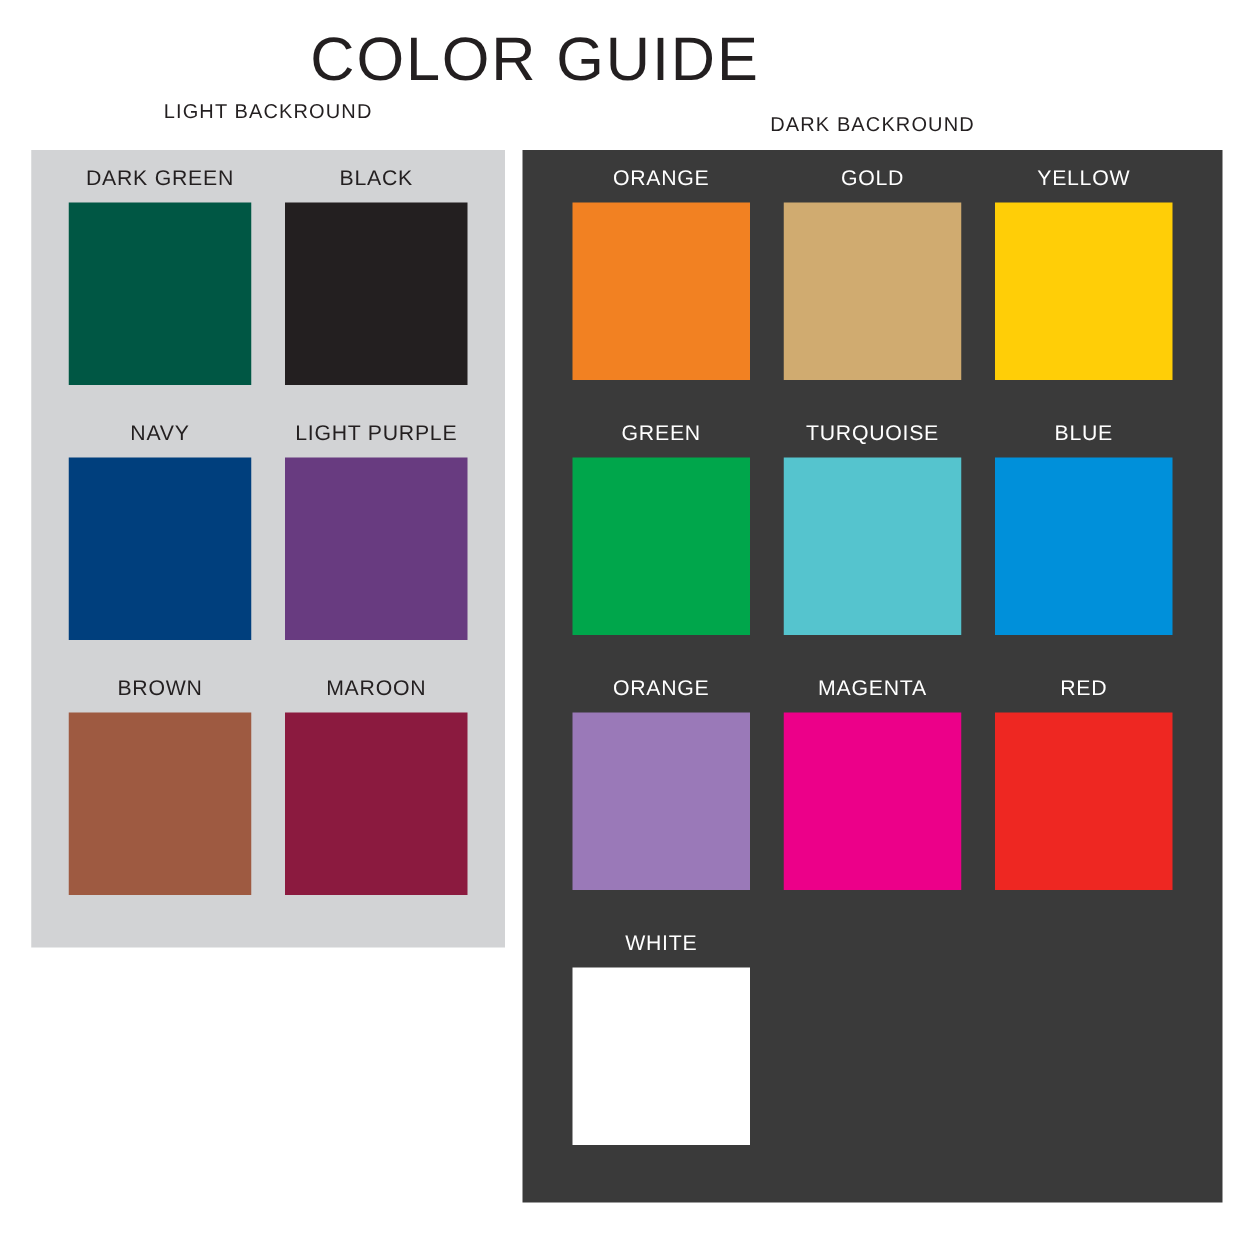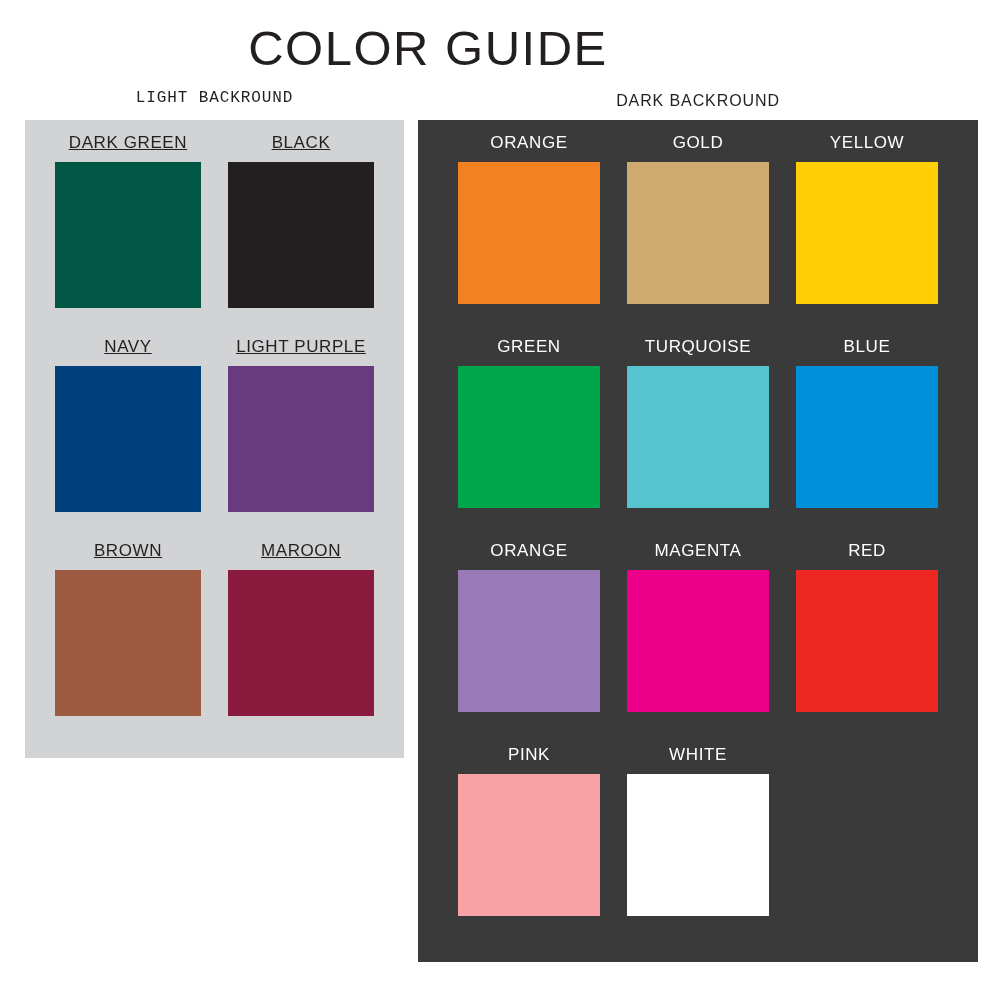--- a/index.html
+++ b/index.html
@@ -39,23 +39,22 @@
     position: absolute;
     font-size: 16px;
     font-weight: 400;
     letter-spacing: 0.9px;
     color: #231f20;
     text-align: center;
     line-height: 1;
   }
   #heading-light {
     left: 25px;
-    top: 90px;
+    top: 82px;
     width: 379px;
-    font-family: Liberation Mono, monospace;
   }
   #heading-dark {
     left: 418px;
     top: 93px;
     width: 560px;
   }
 
   
   .panel {
     position: absolute;
@@ -108,21 +107,21 @@
   }
 
   .swatch-label {
     font-size: 17px;
     font-weight: 400;
     letter-spacing: 0.6px;
     line-height: 1;
     margin-bottom: 11px;
     white-space: nowrap;
   }
-  .grid-light .swatch-label { color: #231f20; text-decoration: underline; }
+  .grid-light .swatch-label { color: #231f20; }
   .grid-dark  .swatch-label { color: #ffffff; }
 
   .swatch-chip {
     width: 100%;
     flex: 1 1 auto;
     box-sizing: border-box;
   }
   .grid-light .swatch-chip { max-height: 146px; }
   .grid-dark  .swatch-chip { max-height: 142px; }
 </style>
@@ -198,23 +197,19 @@
         </div>
         <div class="swatch-cell">
           <div class="swatch-label">MAGENTA</div>
           <div class="swatch-chip" style="background: rgb(236, 0, 137);"></div>
         </div>
         <div class="swatch-cell">
           <div class="swatch-label">RED</div>
           <div class="swatch-chip" style="background: rgb(238, 39, 34);"></div>
         </div>
         <div class="swatch-cell">
-          <div class="swatch-label">PINK</div>
-          <div class="swatch-chip" style="background: rgb(249, 162, 165);"></div>
-        </div>
-        <div class="swatch-cell">
           <div class="swatch-label">WHITE</div>
           <div class="swatch-chip" style="background: rgb(255, 255, 255);"></div>
         </div>
       </div>
   </div>
 
 </div>
 
 </body></html>

